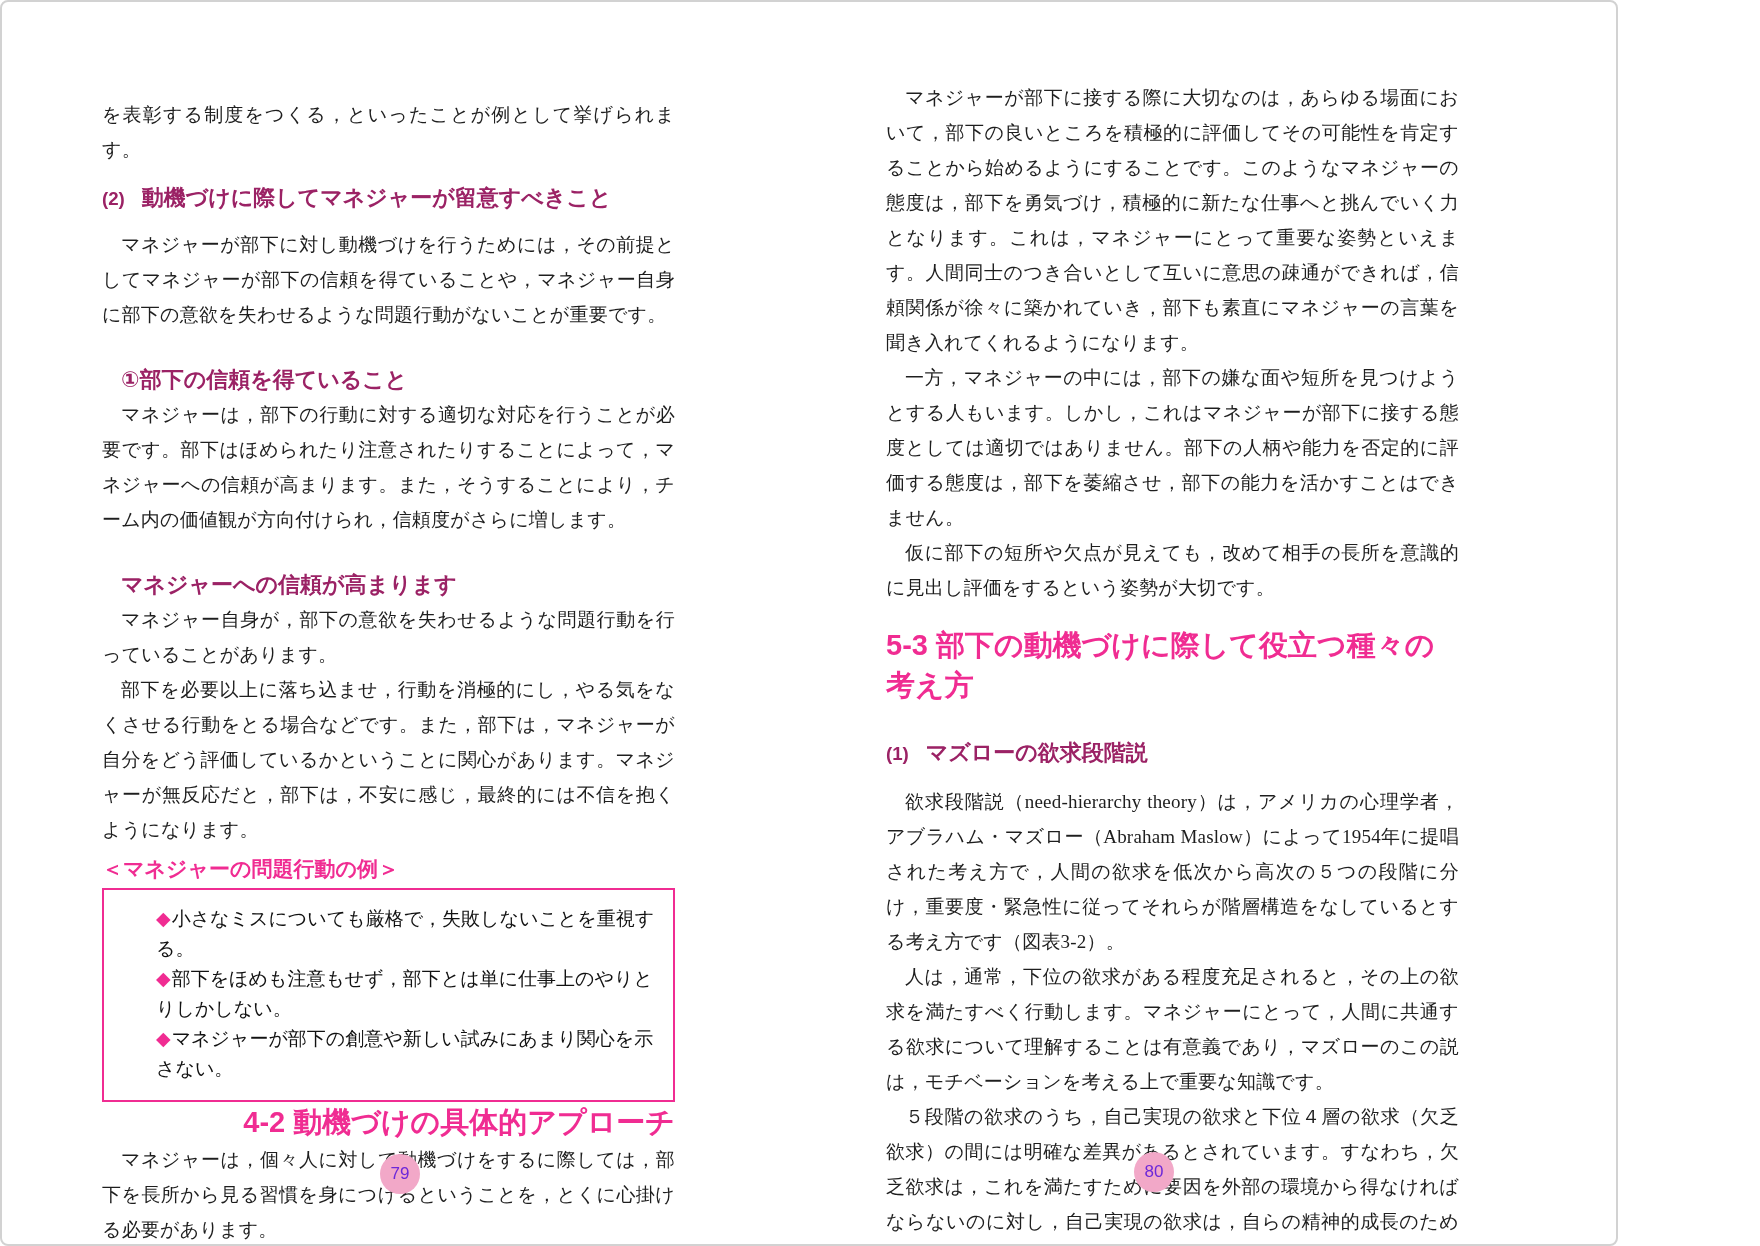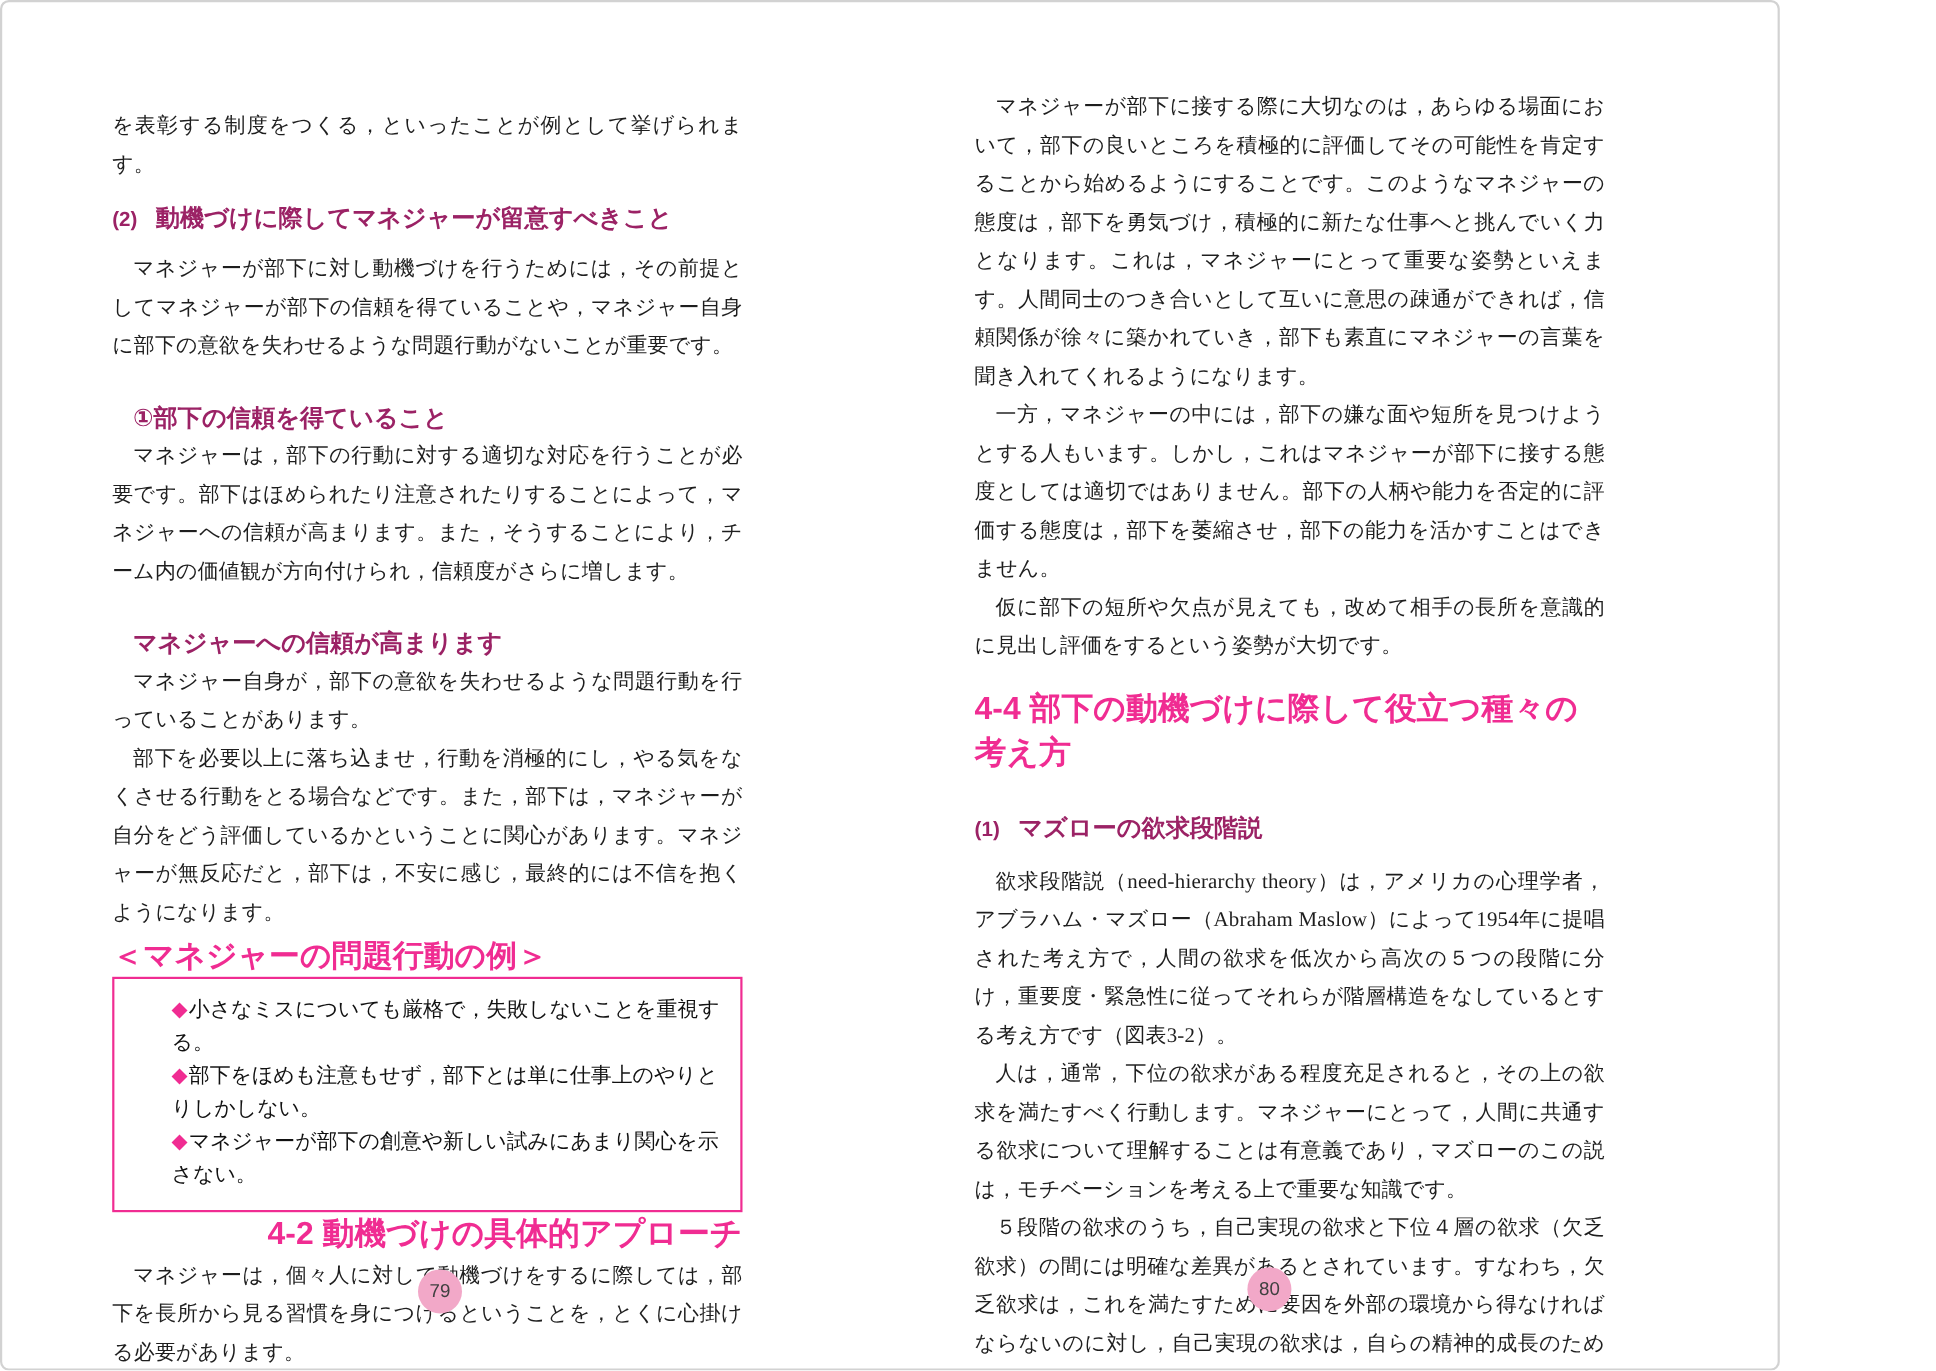--- a/index.html
+++ b/index.html
@@ -33,21 +33,21 @@
     color:var(--heading-dark);
     font-family:"Liberation Sans","DejaVu Sans",sans-serif;
   }
   .sec-num{font-size:0.85em;margin-right:0.9em;}
   .sub-head{
     margin:33px 0 2px 19px;font-size:22px;font-weight:bold;line-height:30px;
     color:var(--heading-dark);
     font-family:"Liberation Sans","DejaVu Sans",sans-serif;
   }
   .box-label{
-    margin:8px 0 5px 0;font-size:28px;font-weight:bold;line-height:28px;
+    margin:8px 0 5px 0;font-size:21px;font-weight:bold;line-height:28px;
     color:var(--heading-pink);
     font-family:"Liberation Sans","DejaVu Sans",sans-serif;
   }
   .example-box{
     border:2px solid var(--box-border);
     padding:14px 14px 16px 52px;
     font-family:"Liberation Sans","DejaVu Sans",sans-serif;
   }
   .box-item{font-size:19px;line-height:30px;color:#111;}
   .diamond{color:var(--heading-pink);margin-right:1px;}
@@ -57,21 +57,21 @@
     font-family:"Liberation Sans","DejaVu Sans",sans-serif;
   }
   .mt-box{text-align:right;}
   .mt-sec43{margin-top:20px;}
   .after-big{margin-top:16px;}
   .after-sub{margin-top:2px;}
   .sec-head.right-sub{margin-top:32px;margin-bottom:14px;}
 
   .page-num{
     position:absolute;width:40px;height:40px;border-radius:50%;
-    background:var(--page-circle);color:#404040;
+    background:var(--page-circle);color:#6d28d9;
     display:flex;align-items:center;justify-content:center;
     font-size:17px;font-family:"Liberation Sans","DejaVu Sans",sans-serif;
   }
   .page-left .page-num{left:378px;top:1152px;}
   .page-right .page-num{left:325px;top:1150px;}
 </style>
 </head>
 <body>
 
 <div class="spread">
@@ -101,21 +101,21 @@
     <p class="body after-big">マネジャーは，個々人に対して動機づけをするに際しては，部下を長所から見る習慣を身につけるということを，とくに心掛ける必要があります。</p>
 
     <div class="page-num">79</div>
   </div>
 
   <div class="page page-right">
     <p class="body">マネジャーが部下に接する際に大切なのは，あらゆる場面において，部下の良いところを積極的に評価してその可能性を肯定することから始めるようにすることです。このようなマネジャーの態度は，部下を勇気づけ，積極的に新たな仕事へと挑んでいく力となります。これは，マネジャーにとって重要な姿勢といえます。人間同士のつき合いとして互いに意思の疎通ができれば，信頼関係が徐々に築かれていき，部下も素直にマネジャーの言葉を聞き入れてくれるようになります。</p>
     <p class="body">一方，マネジャーの中には，部下の嫌な面や短所を見つけようとする人もいます。しかし，これはマネジャーが部下に接する態度としては適切ではありません。部下の人柄や能力を否定的に評価する態度は，部下を萎縮させ，部下の能力を活かすことはできません。</p>
     <p class="body">仮に部下の短所や欠点が見えても，改めて相手の長所を意識的に見出し評価をするという姿勢が大切です。</p>
 
-    <h2 class="big-head mt-sec43">4-4 部下の動機づけに際して役立つ種々の考え方</h2>
+    <h2 class="big-head mt-sec43">5-3 部下の動機づけに際して役立つ種々の考え方</h2>
 
     <h3 class="sec-head right-sub"><span class="sec-num">(1)</span><span>マズローの欲求段階説</span></h3>
 
     <p class="body">欲求段階説（need-hierarchy theory）は，アメリカの心理学者，アブラハム・マズロー（Abraham Maslow）によって1954年に提唱された考え方で，人間の欲求を低次から高次の５つの段階に分け，重要度・緊急性に従ってそれらが階層構造をなしているとする考え方です（図表3-2）。</p>
     <p class="body">人は，通常，下位の欲求がある程度充足されると，その上の欲求を満たすべく行動します。マネジャーにとって，人間に共通する欲求について理解することは有意義であり，マズローのこの説は，モチベーションを考える上で重要な知識です。</p>
     <p class="body">５段階の欲求のうち，自己実現の欲求と下位４層の欲求（欠乏欲求）の間には明確な差異があるとされています。すなわち，欠乏欲求は，これを満たすために要因を外部の環境から得なければならないのに対し，自己実現の欲求は，自らの精神的成長のための行動に伴って得られる内的な報酬が満足要因です。</p>
 
     <div class="page-num">80</div>
   </div>
 

